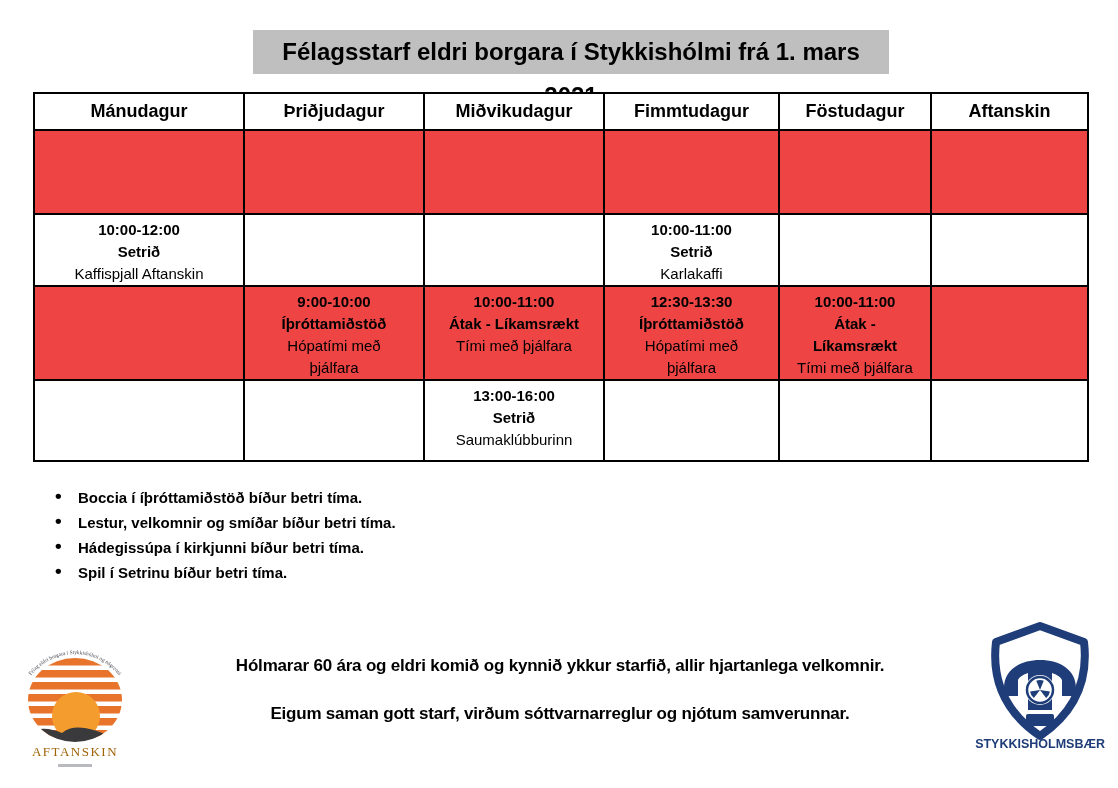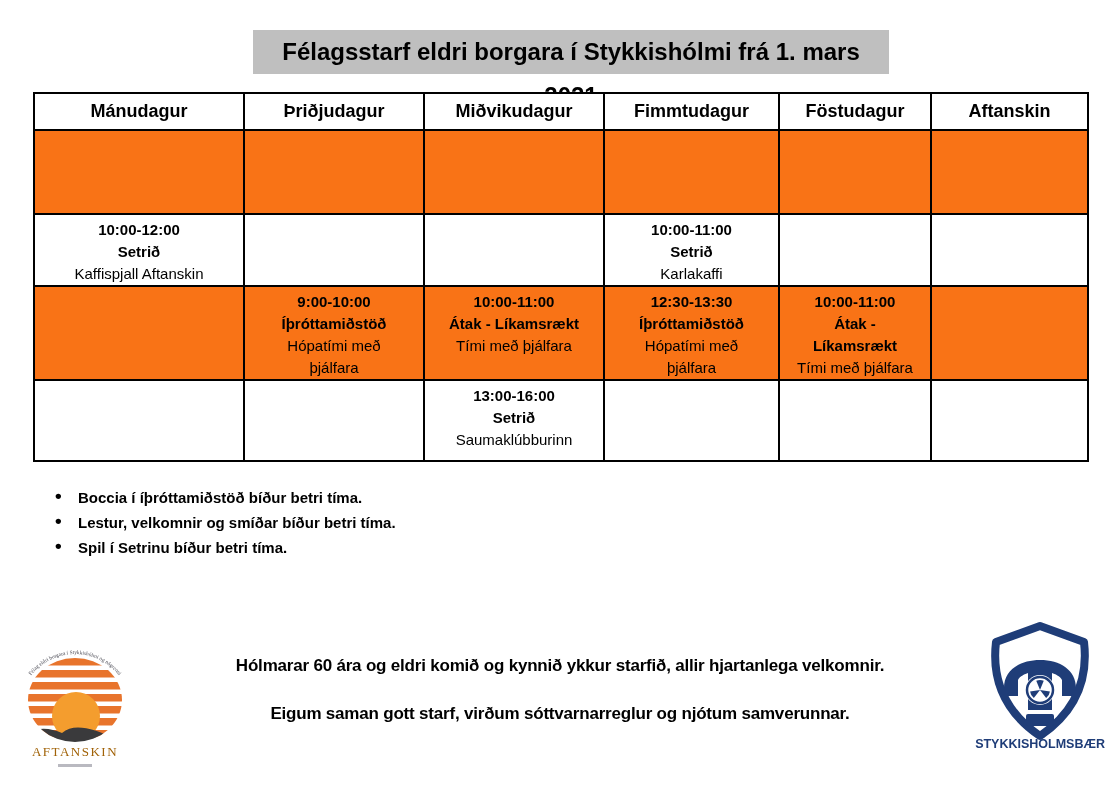--- a/index.html
+++ b/index.html
@@ -6,21 +6,21 @@
   body{width:1118px;height:788px;background:#fff;font-family:"Liberation Sans",sans-serif;color:#000;position:relative;overflow:hidden;}
   .page{position:absolute;left:0;top:0;width:1118px;height:788px;}
 
   .title-bar{position:absolute;left:253px;top:30px;width:636px;height:44px;background:#BFBFBF;
     text-align:center;line-height:44px;font-size:24px;font-weight:bold;}
 
   table.schedule{position:absolute;left:33px;top:92px;width:1054px;border-collapse:collapse;table-layout:fixed;border-radius:18px;}
   .schedule th,.schedule td{border:2px solid #000;}
   .schedule th{font-size:18px;font-weight:bold;height:31px;padding:2px 0;text-align:center;background:#fff;}
   .schedule td{vertical-align:top;text-align:center;padding:4px 6px 0 6px;font-size:15px;line-height:22px;background:#fff;}
-  tr.shade td{background:#f97316;}
+  tr.shade td{background:#ef4444;}
   tr.rA{height:84px;} tr.rB{height:68px;} tr.rC{height:93px;} tr.rD{height:81px;}
   .c-time,.c-venue{display:block;font-weight:bold;white-space:pre-line;}
   .c-desc{display:block;font-weight:normal;white-space:pre-line;}
 
   ul.bullets{position:absolute;left:45px;top:481px;margin:8px;padding:0;width:600px;}
   ul.bullets li{list-style:none;position:relative;padding-left:25px;margin:0 0 7px 0;
     font-size:15px;font-weight:bold;line-height:18px;}
   ul.bullets li::before{content:"\2022";position:absolute;left:2px;top:-2px;font-size:19px;}
 
   .footer{position:absolute;left:140px;top:656px;width:840px;text-align:center;}
@@ -125,20 +125,21 @@
         <td></td>
         <td></td>
         <td></td>
       </tr>
     </tbody>
   </table>
 
   <ul class="bullets">
     <li>Boccia í íþróttamiðstöð bíður betri tíma.</li>
     <li>Lestur, velkomnir og smíðar bíður betri tíma.</li>
+    <li>Hádegissúpa í kirkjunni bíður betri tíma.</li>
     <li>Spil í Setrinu bíður betri tíma.</li>
   </ul>
 
   <div class="footer">
     <p class="f1">Hólmarar 60 ára og eldri komið og kynnið ykkur starfið, allir hjartanlega velkomnir.</p>
     <p class="f2">Eigum saman gott starf, virðum sóttvarnarreglur og njótum samverunnar.</p>
   </div>
 
   <div class="logo-aftanskin">
     <svg width="150" height="118" viewBox="0 0 150 118">

